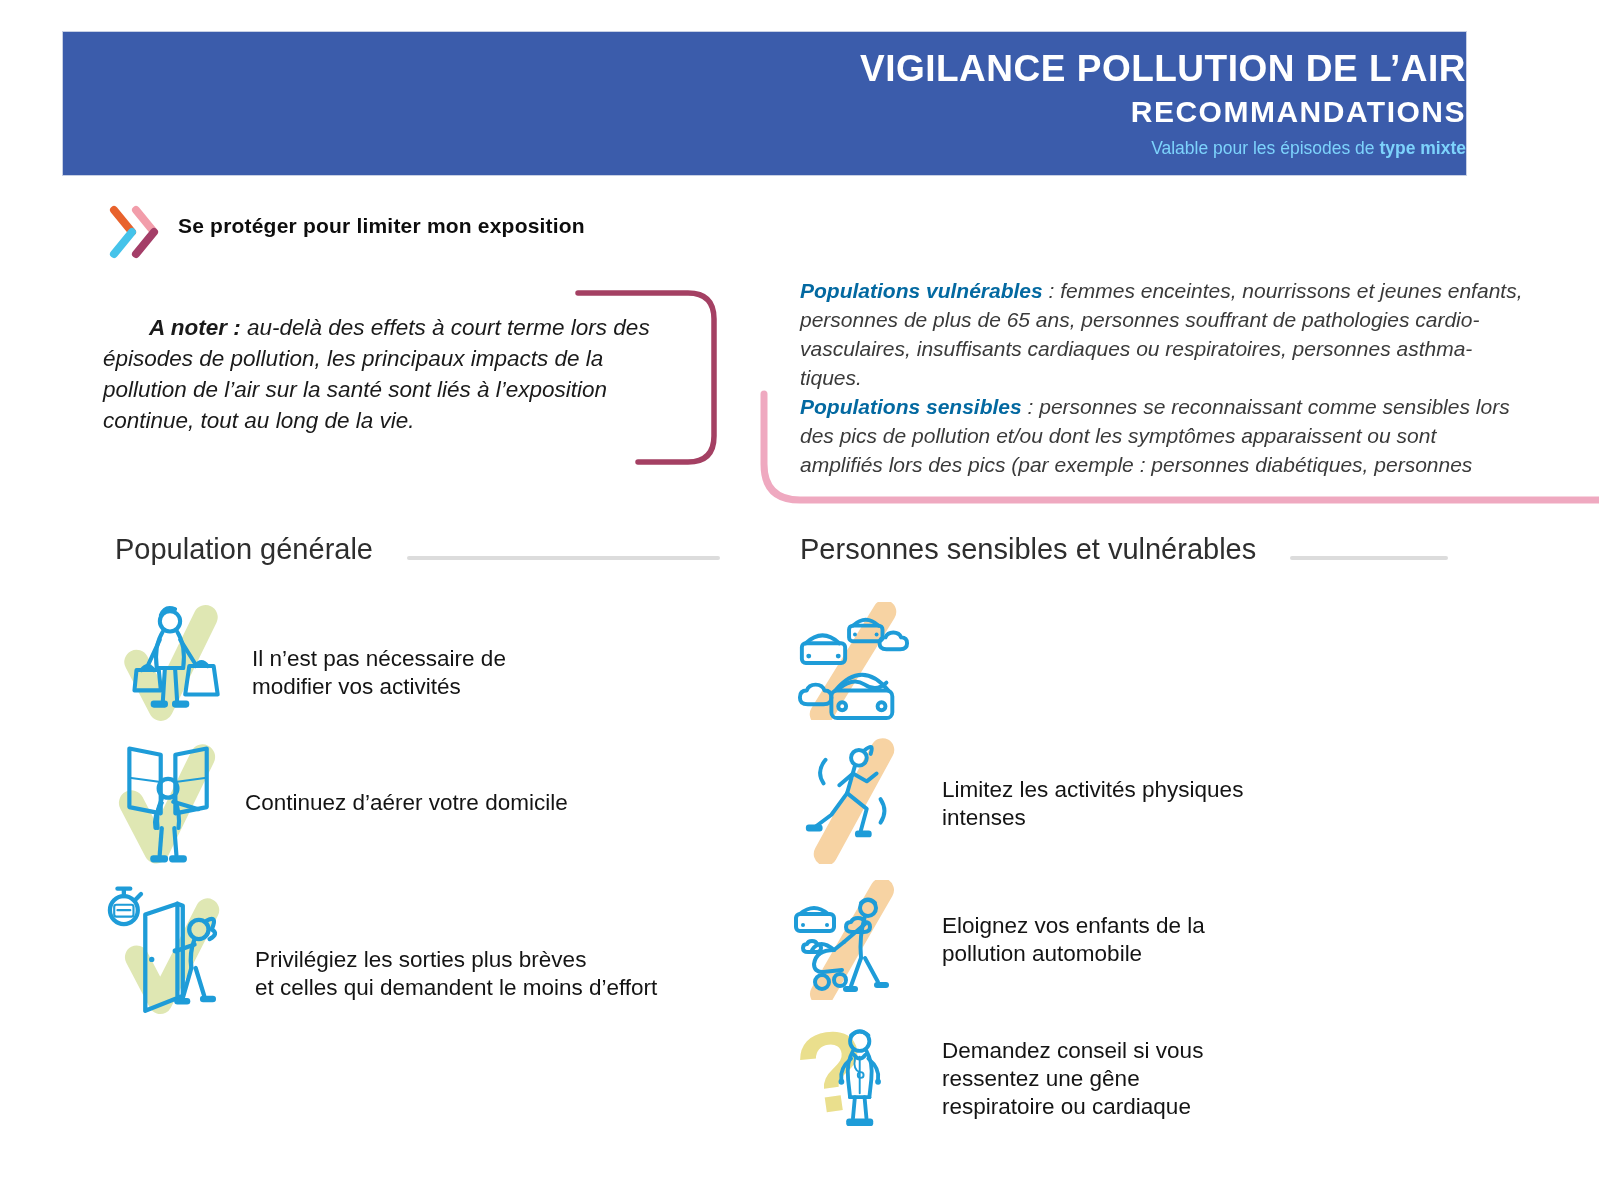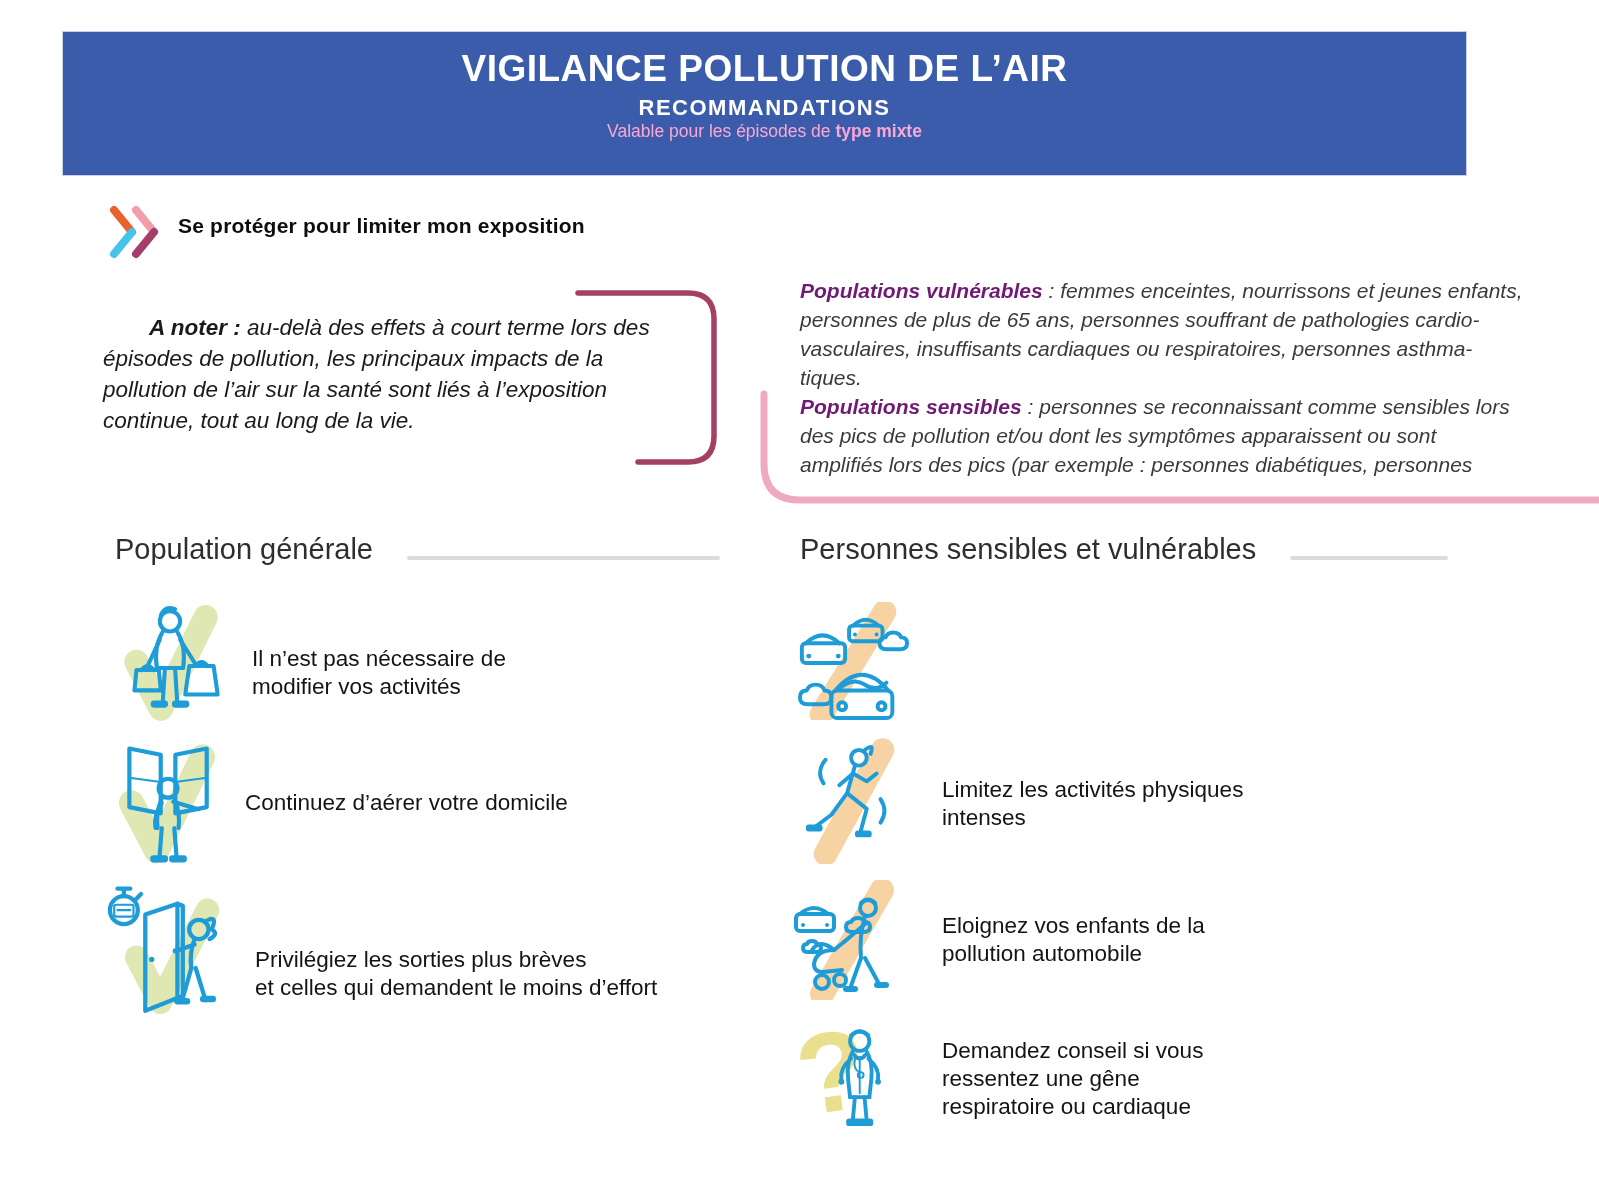--- a/index.html
+++ b/index.html
@@ -6,25 +6,25 @@
   html,body { background:#ffffff; }
   .page {
     position:relative; width:1599px; height:1184px; background:#ffffff;
     overflow:hidden; font-family:"Liberation Sans", sans-serif; color:#1b1b1b;
   }
 
   
   .banner {
     position:absolute; left:62px; top:31px; width:1405px; height:145px;
     background:var(--banner-blue); border:1px solid #c7d0e4;
-    text-align:center; color:#ffffff;
+    text-align:right; color:#ffffff;
   }
   .banner-title { margin-top:16px; font-size:37px; font-weight:800; letter-spacing:.5px; }
-  .banner-subtitle { margin-top:5px; font-size:22px; font-weight:700; letter-spacing:1.5px; }
-  .banner-validity { font-size:17.5px; font-weight:400; color:#f9a8d4; }
+  .banner-subtitle { margin-top:5px; font-size:30px; font-weight:700; letter-spacing:1.5px; }
+  .banner-validity { margin-top:9px; font-size:17.5px; font-weight:400; color:#7dd3fc; }
   .banner-validity .bold { font-weight:700; }
 
   
   .chevrons { position:absolute; left:106px; top:200px; }
   .heading {
     position:absolute; left:178px; top:214px; font-size:21px; font-weight:800;
     color:#0d0d0d; letter-spacing:.2px;
   }
 
   
@@ -32,21 +32,21 @@
     position:absolute; left:103px; top:312px; width:560px;
     font-style:italic; font-size:22.5px; line-height:31px; color:#1a1a1a;
     white-space:pre-line;
   }
   .note .lead { font-weight:700;margin-left:46px; }
   .populations {
     position:absolute; left:800px; top:276px; width:760px;
     font-style:italic; font-size:21px; line-height:29px; color:#3a3a3a;
     white-space:pre-line;
   }
-  .populations .lead { font-weight:700; color:#701a75; }
+  .populations .lead { font-weight:700; color:#0369a1; }
   .bracket { position:absolute; }
 
   
   .col-header { position:absolute; font-size:29px; font-weight:400; color:#2e2e2e; }
   .rule { position:absolute; height:4px; background:var(--rule-grey); border-radius:2px; }
 
   
   .item-text {
     position:absolute; font-size:22.5px; line-height:28px; color:#141414;
     white-space:pre-line;

